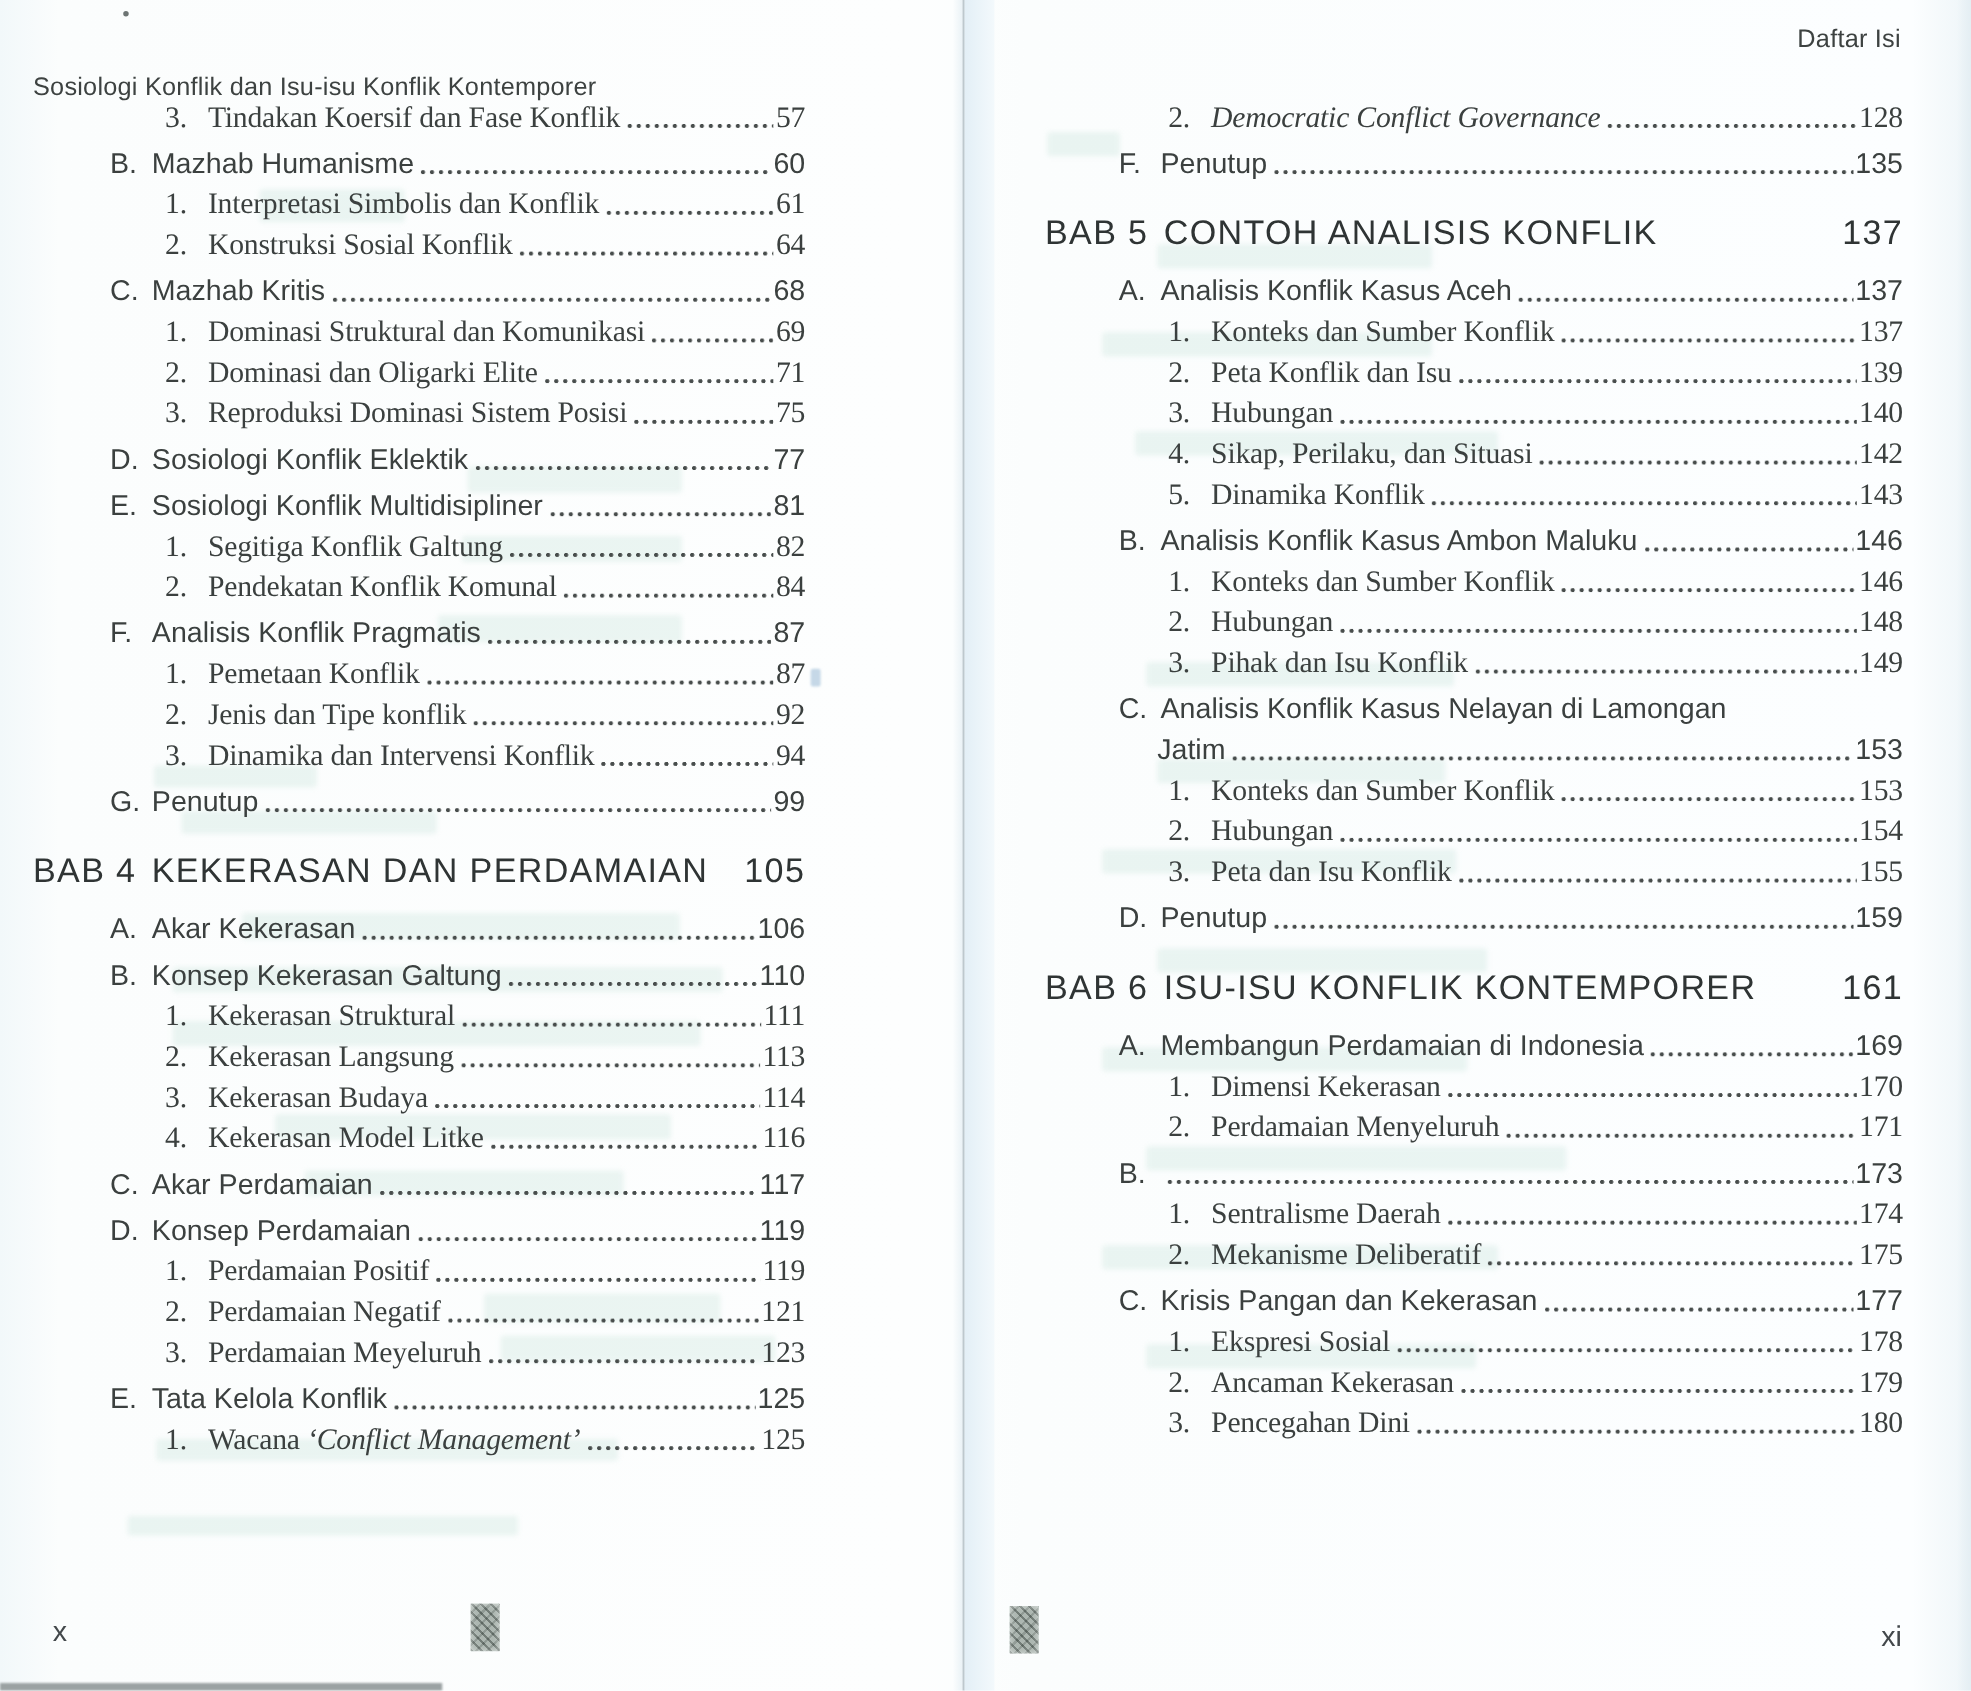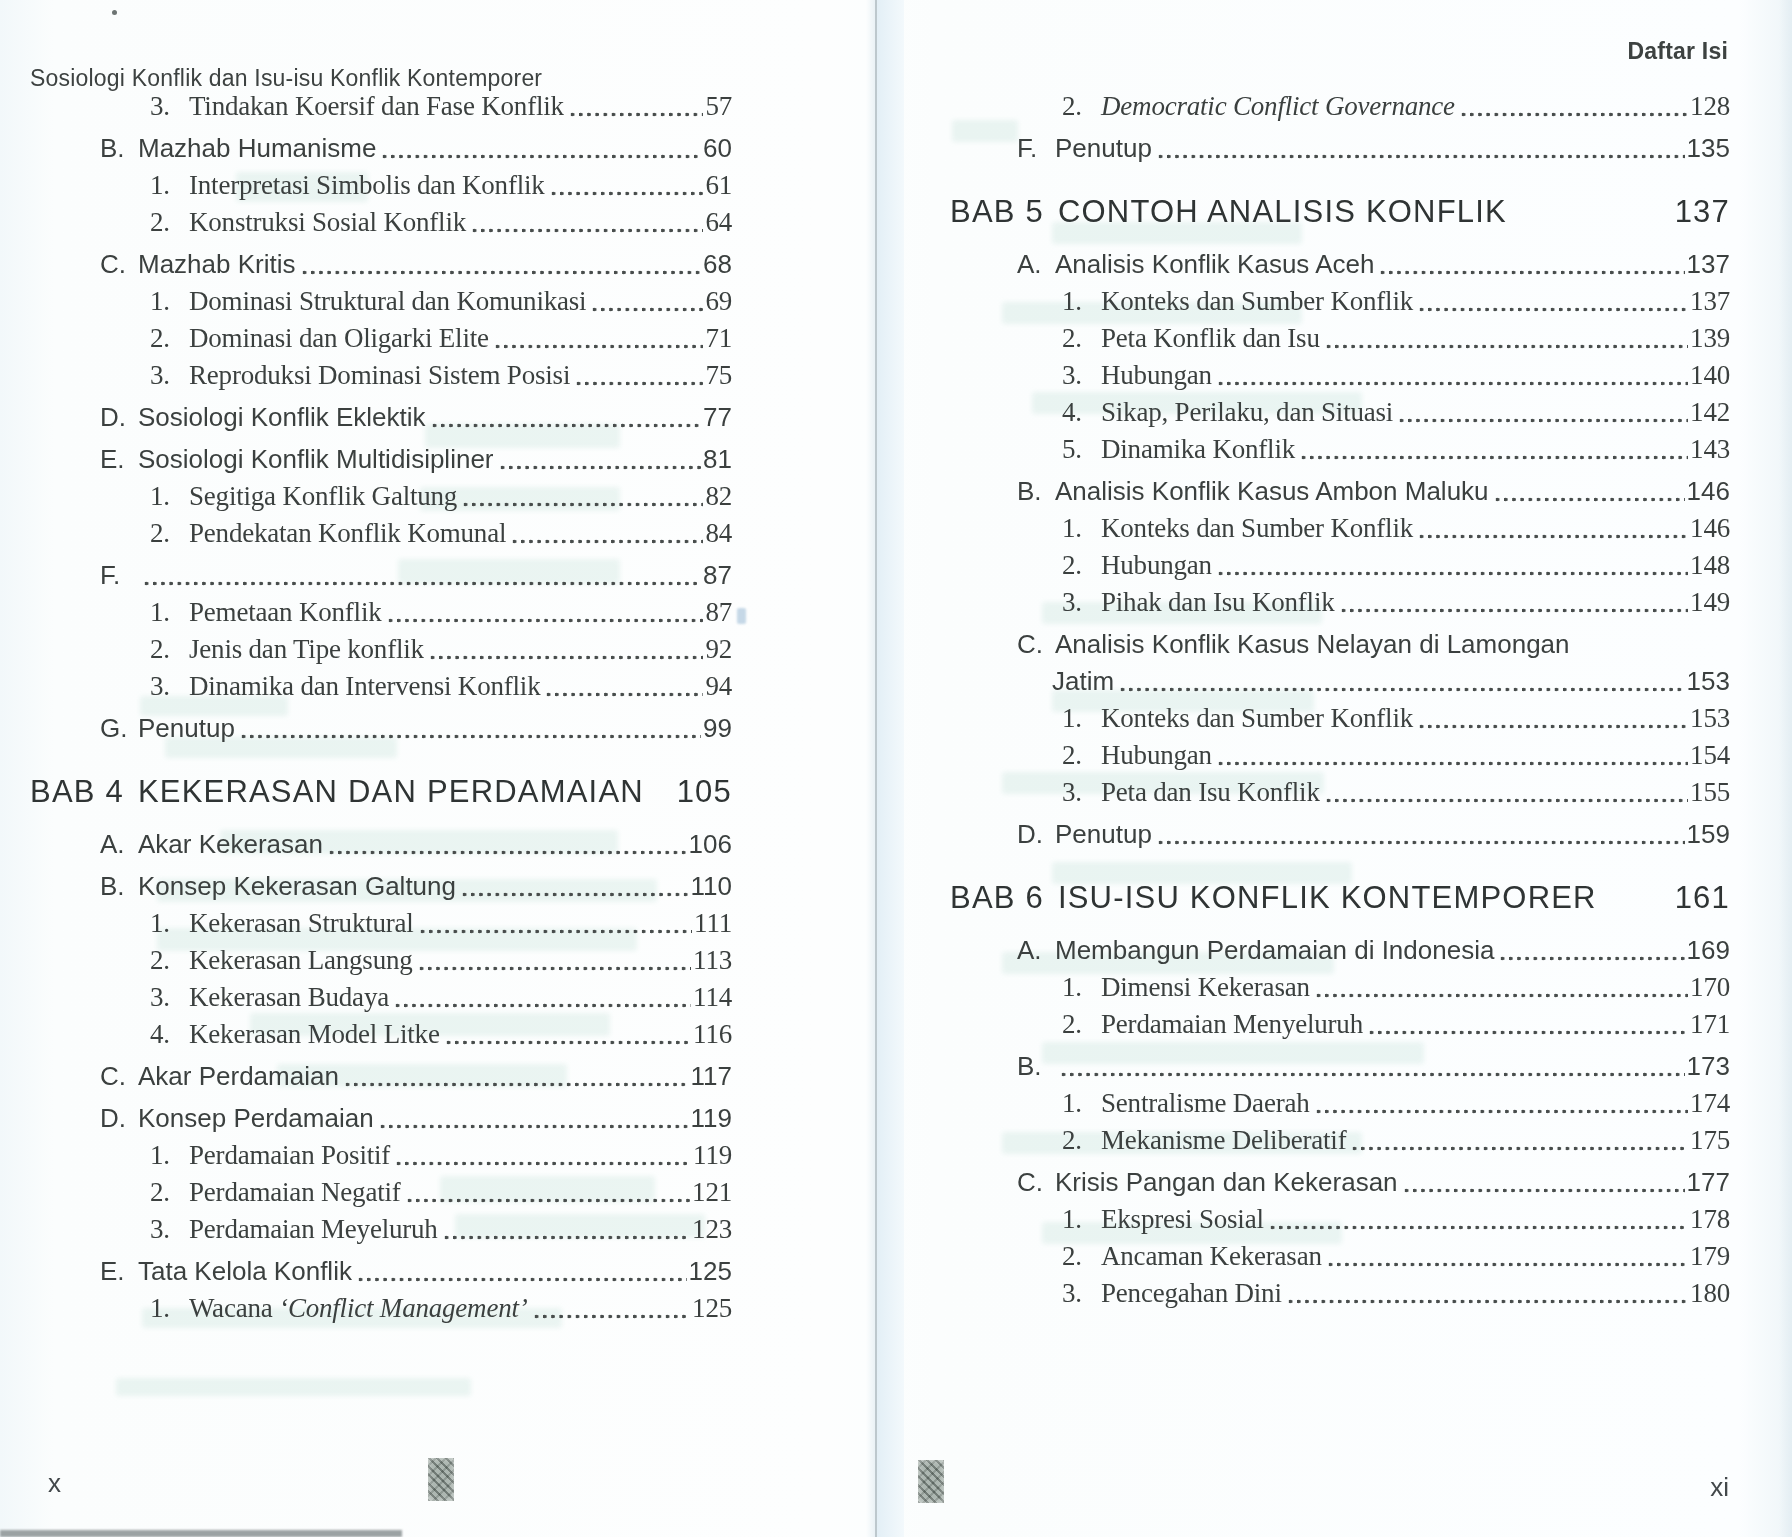--- a/index.html
+++ b/index.html
@@ -16,21 +16,21 @@
     background:linear-gradient(90deg,#e3eff6,#f3f9fc);}
   .right-edge-band{position:absolute;right:0;top:0;width:13px;height:100%;
     background:linear-gradient(90deg,rgba(230,239,244,0),#e4eef3);}
   .bottom-strip{position:absolute;left:0;top:1530px;width:402px;height:7px;background:#9ba2a3;filter:blur(1px);}
   .speck-a{position:absolute;left:737px;top:608px;width:9px;height:16px;background:rgba(130,170,205,.45);border-radius:2px;filter:blur(1px);}
   .speck-b{position:absolute;left:112px;top:10px;width:5px;height:5px;background:#6d7473;border-radius:50%;}
   .ghost{position:absolute;background:rgba(150,200,184,.17);filter:blur(2.5px);border-radius:3px;}
   
   .page-header{position:absolute;font-size:23px;color:#3d4241;letter-spacing:.2px;}
   .page-header.left{left:30px;top:28px;margin-top:37px;}
-  .page-header.right{right:64px;top:38px;font-weight:bold;}
+  .page-header.right{right:64px;top:22px;}
   .page-footer{position:absolute;font-size:26px;color:#43484b;}
   .page-footer.left{left:48px;top:1468px;}
   .page-footer.right{right:63px;top:1472px;}
   
   .ornament{position:absolute;width:26px;height:43px;
     background:
       repeating-linear-gradient(45deg,rgba(55,65,60,.50) 0 2px,rgba(170,180,175,.30) 2px 6px),
       repeating-linear-gradient(-45deg,rgba(55,65,60,.32) 0 2px,rgba(185,195,190,.28) 2px 7px),
       #a9b3ad;
     box-shadow:inset 0 0 6px rgba(255,255,255,.55);}
@@ -110,21 +110,21 @@
     <div class="row sub"><span class="label">1.</span><span class="title">Interpretasi Simbolis dan Konflik</span><div class="leader"></div><span class="page-num">61</span></div>
     <div class="row sub"><span class="label">2.</span><span class="title">Konstruksi Sosial Konflik</span><div class="leader"></div><span class="page-num">64</span></div>
     <div class="row letter"><span class="label">C.</span><span class="title">Mazhab Kritis</span><div class="leader"></div><span class="page-num">68</span></div>
     <div class="row sub"><span class="label">1.</span><span class="title">Dominasi Struktural dan Komunikasi</span><div class="leader"></div><span class="page-num">69</span></div>
     <div class="row sub"><span class="label">2.</span><span class="title">Dominasi dan Oligarki Elite</span><div class="leader"></div><span class="page-num">71</span></div>
     <div class="row sub"><span class="label">3.</span><span class="title">Reproduksi Dominasi Sistem Posisi</span><div class="leader"></div><span class="page-num">75</span></div>
     <div class="row letter"><span class="label">D.</span><span class="title">Sosiologi Konflik Eklektik</span><div class="leader"></div><span class="page-num">77</span></div>
     <div class="row letter"><span class="label">E.</span><span class="title">Sosiologi Konflik Multidisipliner</span><div class="leader"></div><span class="page-num">81</span></div>
     <div class="row sub"><span class="label">1.</span><span class="title">Segitiga Konflik Galtung</span><div class="leader"></div><span class="page-num">82</span></div>
     <div class="row sub"><span class="label">2.</span><span class="title">Pendekatan Konflik Komunal</span><div class="leader"></div><span class="page-num">84</span></div>
-    <div class="row letter"><span class="label">F.</span><div class="leader"></div><span class="page-num">87</span></div>
+    <div class="row letter"><span class="label">F.</span><span class="title">Analisis Konflik Pragmatis</span><div class="leader"></div><span class="page-num">87</span></div>
     <div class="row sub"><span class="label">1.</span><span class="title">Pemetaan Konflik</span><div class="leader"></div><span class="page-num">87</span></div>
     <div class="row sub"><span class="label">2.</span><span class="title">Jenis dan Tipe konflik</span><div class="leader"></div><span class="page-num">92</span></div>
     <div class="row sub"><span class="label">3.</span><span class="title">Dinamika dan Intervensi Konflik</span><div class="leader"></div><span class="page-num">94</span></div>
     <div class="row letter"><span class="label">G.</span><span class="title">Penutup</span><div class="leader"></div><span class="page-num">99</span></div>
     <div class="row chapter"><span class="label">BAB 4</span><span class="title">KEKERASAN DAN PERDAMAIAN</span><div class="chap-spacer"></div><span class="page-num">105</span></div>
     <div class="row letter"><span class="label">A.</span><span class="title">Akar Kekerasan</span><div class="leader"></div><span class="page-num">106</span></div>
     <div class="row letter"><span class="label">B.</span><span class="title">Konsep Kekerasan Galtung</span><div class="leader"></div><span class="page-num">110</span></div>
     <div class="row sub"><span class="label">1.</span><span class="title">Kekerasan Struktural</span><div class="leader"></div><span class="page-num">111</span></div>
     <div class="row sub"><span class="label">2.</span><span class="title">Kekerasan Langsung</span><div class="leader"></div><span class="page-num">113</span></div>
     <div class="row sub"><span class="label">3.</span><span class="title">Kekerasan Budaya</span><div class="leader"></div><span class="page-num">114</span></div>

